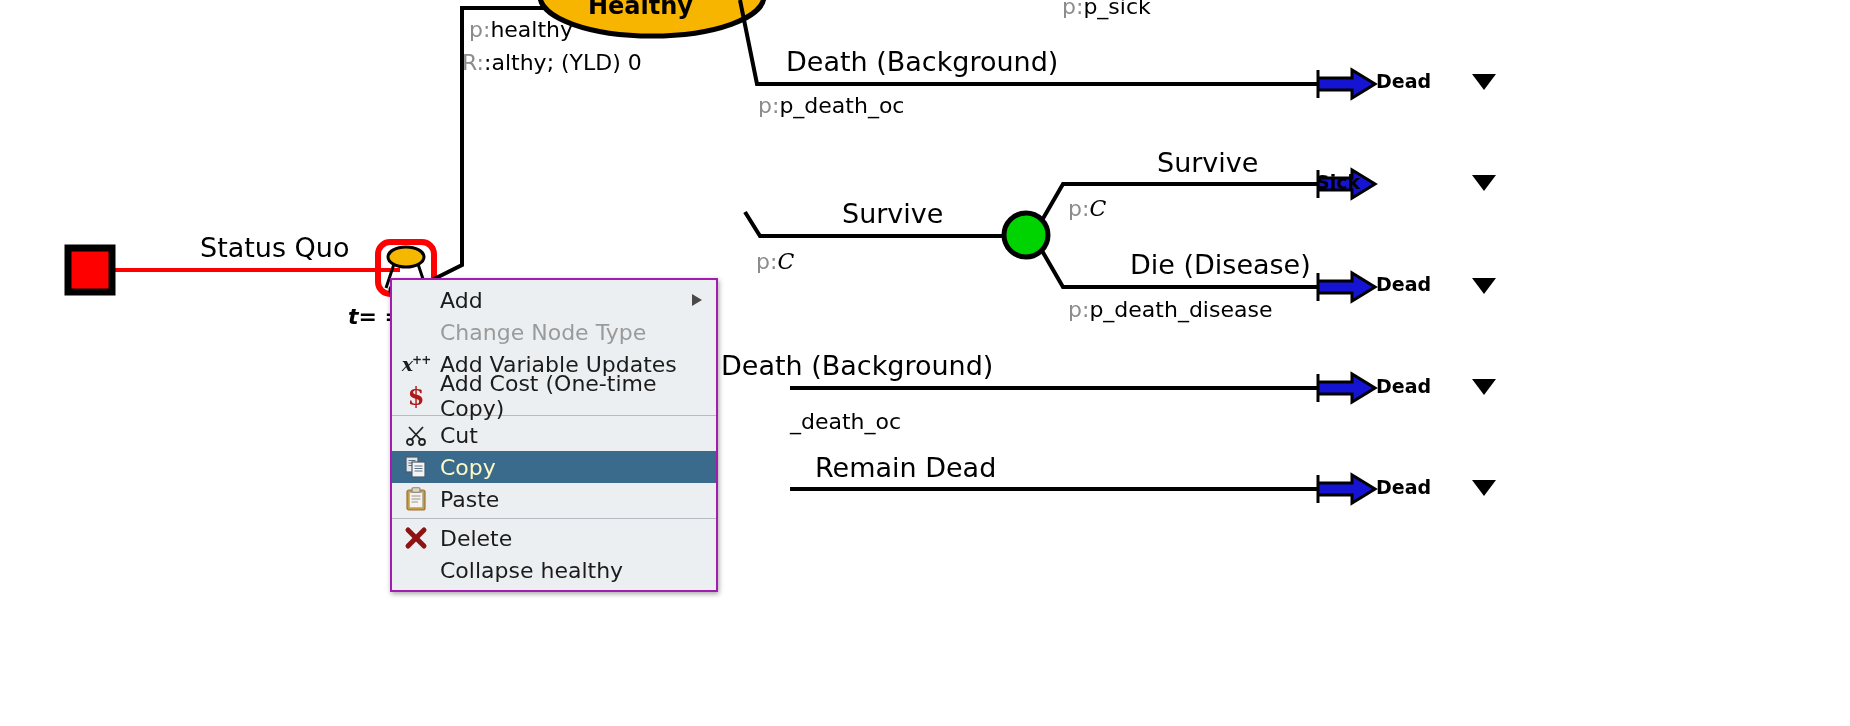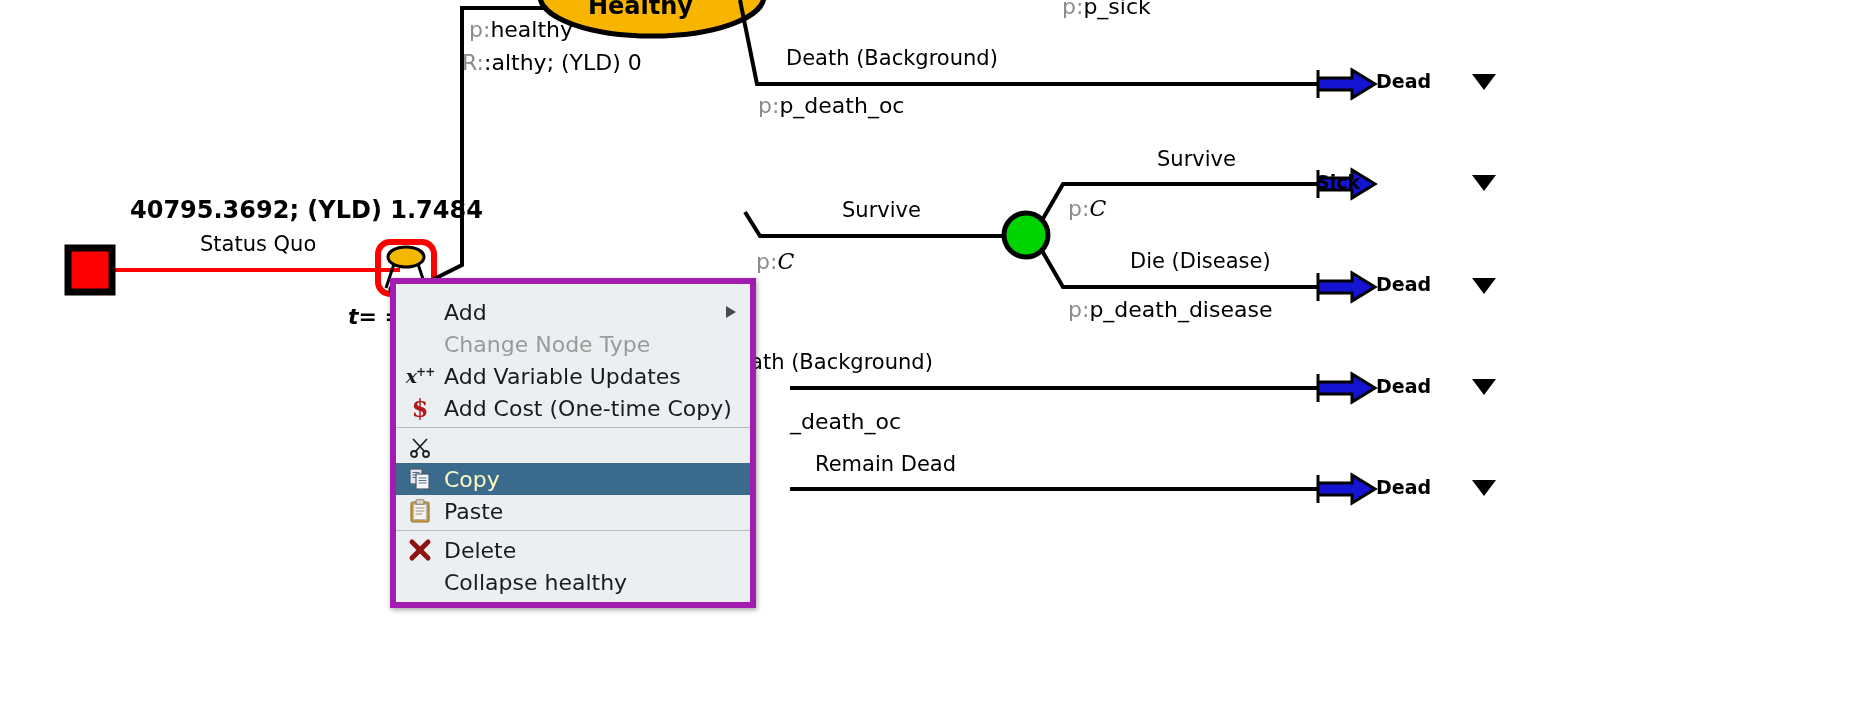--- a/index.html
+++ b/index.html
@@ -6,35 +6,35 @@
   body{
     width:1850px;height:726px;position:relative;overflow:hidden;
     font-family:"DejaVu Sans","Liberation Sans",sans-serif;
     -webkit-font-smoothing:antialiased;
   }
   #canvas{position:absolute;inset:0;width:1850px;height:726px;}
   svg.layer{position:absolute;left:0;top:0;width:1850px;height:726px;overflow:visible;}
 
   
   .lbl{position:absolute;white-space:nowrap;color:#000;font-size:23px;}
-  .lbl.branch{font-size:21px;}
+  .lbl.branch{font-size:27px;}
   .lbl.term{font-weight:bold;font-size:19px;}
   .lbl.payoff{font-weight:bold;font-size:24px;}
   .lbl.prob{font-size:22px;}
   .lbl.prob .pfx{color:#8c8c8c;}
   .lbl.ital{font-style:italic;font-weight:bold;font-size:22px;}
   .lbl.nodelab{font-weight:bold;font-size:24px;color:#000;}
 
   
   #ctxmenu{
-    position:absolute;left:390px;top:278px;width:366px;
+    position:absolute;left:390px;top:278px;width:328px;
     background:#eceff1;
-    border:6px solid #a21caf;
+    border:2px solid #a21caf;
     box-shadow:1px 2px 5px rgba(0,0,0,.35);
-    padding:12px 0 4px 0;
+    padding:4px 0 4px 0;
     box-sizing:border-box;
     z-index:50;
   }
   .mrow{
     position:relative;height:32px;display:flex;align-items:center;
     padding:0 10px 0 0;font-size:22px;color:#1b1b1b;cursor:default;
   }
   .mrow .ic{width:48px;min-width:48px;display:flex;align-items:center;justify-content:center;font-size:19px;}
   .mrow .mtxt{flex:1;}
   .mrow.disabled{color:#9a9a9a;}
@@ -114,21 +114,20 @@
         <polygon points="1472,278 1496,278 1484,294" fill="#000"></polygon>
       </g>
     <g>
         <polygon points="1472,379 1496,379 1484,395" fill="#000"></polygon>
       </g>
     <g>
         <polygon points="1472,480 1496,480 1484,496" fill="#000"></polygon>
       </g>
   </svg>
 
-  <div class="lbl payoff" style="left:130px;top:196px;">40795.3692; (YLD) 1.7484</div>
   <div class="lbl branch" style="left:200px;top:232px;">Status Quo</div>
   <div class="lbl ital" style="left:348px;top:304px;">t= =</div>
 
   <div class="lbl nodelab" style="left:588px;top:-8px;">Healthy</div>
 
   <div class="lbl prob" style="left:462px;top:17px;margin-left:7px;"><span class="pfx">p:</span><span class="hidetxt">healthy</span></div>
   <div class="lbl prob" style="left:462px;top:50px;"><span class="pfx">R:</span><span class="hidetxt">:althy; (YLD) 0</span></div>
 
   <div class="lbl branch" style="left:786px;top:46px;">Death (Background)</div>
   <div class="lbl prob" style="left:758px;top:93px;"><span class="pfx">p:</span><span class="hidetxt">p_death_oc</span></div>
@@ -186,20 +185,21 @@
 
     <div class="mrow">
       <span class="ic">
         <svg class="gly" width="22" height="22" viewBox="0 0 22 22">
           <line x1="4" y1="3" x2="16" y2="16" stroke="#222" stroke-width="1.8"></line>
           <line x1="18" y1="3" x2="6" y2="16" stroke="#222" stroke-width="1.8"></line>
           <circle cx="5" cy="18" r="3" fill="none" stroke="#222" stroke-width="1.8"></circle>
           <circle cx="17" cy="18" r="3" fill="none" stroke="#222" stroke-width="1.8"></circle>
         </svg>
       </span>
+      <span class="mtxt">Cut</span>
     </div>
 
     <div class="mrow sel">
       <span class="ic">
         <svg class="gly" width="24" height="24" viewBox="0 0 24 24">
           <rect x="2" y="2" width="12" height="15" fill="#dfe6ec" stroke="#4a5a68" stroke-width="1.2"></rect>
           <line x1="4.5" y1="5.5" x2="11.5" y2="5.5" stroke="#5d7082" stroke-width="1"></line>
           <line x1="4.5" y1="8" x2="11.5" y2="8" stroke="#5d7082" stroke-width="1"></line>
           <line x1="4.5" y1="10.5" x2="11.5" y2="10.5" stroke="#5d7082" stroke-width="1"></line>
           <rect x="8" y="7" width="13" height="15" fill="#f2f6f9" stroke="#4a5a68" stroke-width="1.2"></rect>

